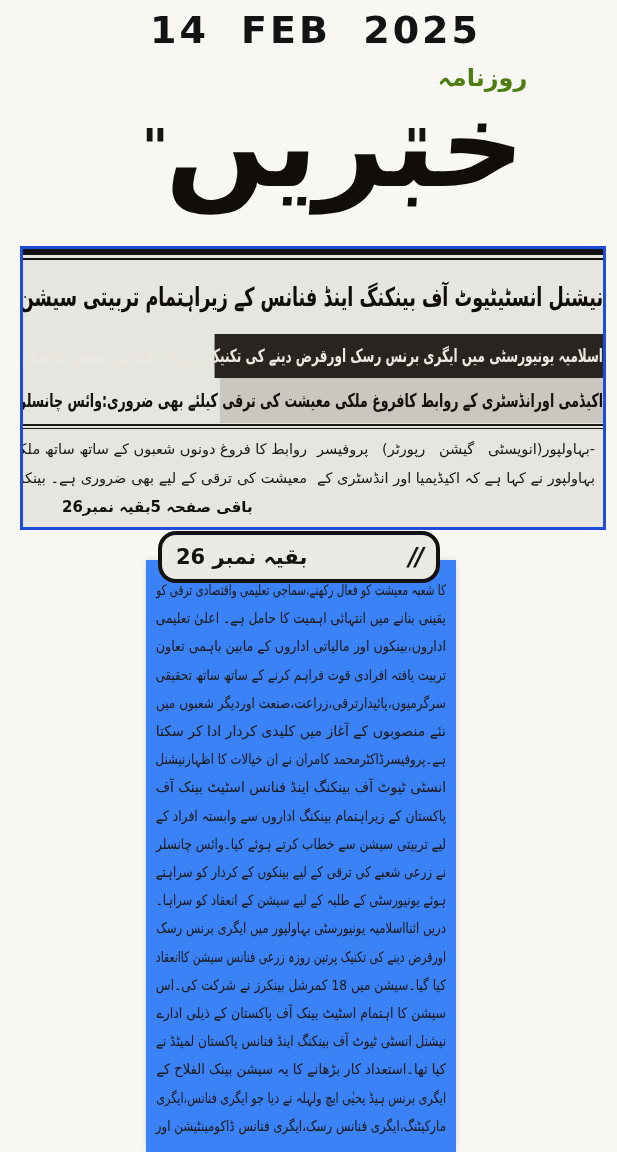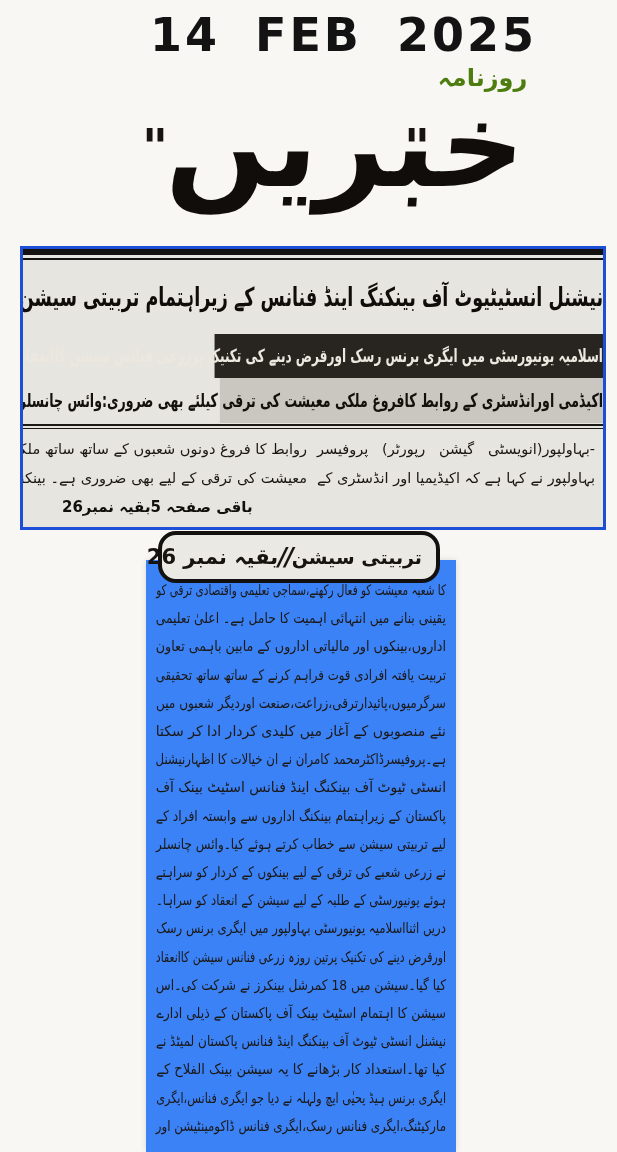--- a/index.html
+++ b/index.html
@@ -5,21 +5,21 @@
   html,body{margin:0;padding:0;background:#ffffff;}
   .page{
     position:relative;width:617px;height:1152px;overflow:hidden;
     background:#f8f7f3;
     font-family:"DejaVu Sans",sans-serif;color:#17130f;
   }
   
   .datestamp{
     position:absolute;left:150px;top:8px;width:330px;
     font-family:"DejaVu Sans",sans-serif;
-    font-size:46px;font-weight:bold;letter-spacing:3px;word-spacing:16px;
+    font-size:38px;font-weight:bold;letter-spacing:3px;word-spacing:16px;
     color:#131313;text-align:center;white-space:nowrap;
   }
   
   .roznama{
     position:absolute;left:415px;top:64px;width:135px;
     font-size:24px;font-weight:bold;text-align:center;direction:rtl;color:#4d7c0f;
   }
   .khabrain{
     position:absolute;left:205px;top:70px;width:320px;height:160px;
     font-size:118px;line-height:150px;font-weight:bold;text-align:center;
@@ -104,21 +104,20 @@
       </div>
       <div class="col">
         <div class="iline shrink-fit">روابط کا فروغ دونوں شعبوں کے ساتھ ساتھ ملکی</div>
         <div class="iline shrink-fit">معیشت کی ترقی کے لیے بھی ضروری ہے۔ بینکنگ</div>
         <div class="continuation-note shrink-fit">باقی صفحہ 5بقیہ نمبر26</div>
       </div>
     </div>
   </div>
 
   <div class="cont-box">
-    <div class="cont-title">تربیتی سیشن</div>
     <div class="cont-slash">//</div>
     <div class="cont-remainder">بقیہ نمبر 26</div>
   </div>
 
   <div class="body-col">
     <div class="bline shrink-fit" style="transform-origin: right center; transform: scaleX(0.721393);">کا شعبہ معیشت کو فعال رکھنے،سماجی تعلیمی واقتصادی ترقی کو</div>
     <div class="bline shrink-fit" style="transform-origin: right center; transform: scaleX(0.847953);">یقینی بنانے میں انتہائی اہمیت کا حامل ہے۔ اعلیٰ تعلیمی</div>
     <div class="bline shrink-fit" style="transform-origin: right center; transform: scaleX(0.876133);">اداروں،بینکوں اور مالیاتی اداروں کے مابین باہمی تعاون</div>
     <div class="bline shrink-fit" style="transform-origin: right center; transform: scaleX(0.812325);">تربیت یافتہ افرادی قوت فراہم کرنے کے ساتھ ساتھ تحقیقی</div>
     <div class="bline shrink-fit" style="transform-origin: right center; transform: scaleX(0.833333);">سرگرمیوں،پائیدارترقی،زراعت،صنعت اوردیگر شعبوں میں</div>

